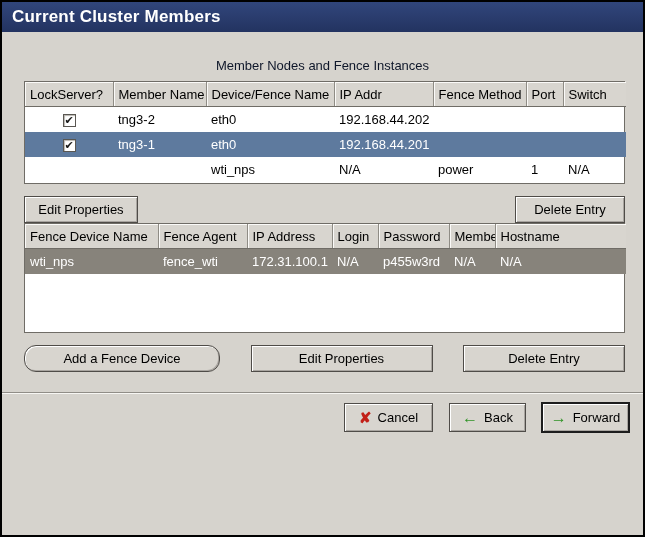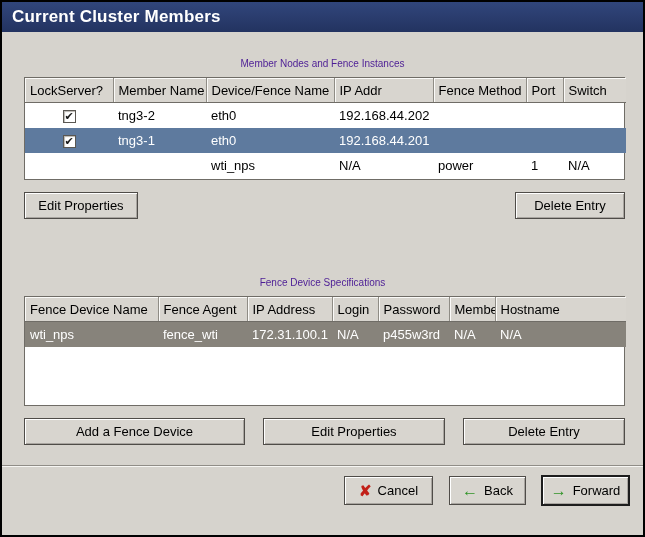--- a/index.html
+++ b/index.html
@@ -20,21 +20,21 @@
     display: flex; align-items: center;
     padding-left: 10px;
   }
   .titlebar .title {
     color: #fff; font-weight: bold; font-size: 17px; letter-spacing: 0.2px;
   }
 
   .content { padding: 0 22px; }
 
   .section-label {
-    text-align: center; font-size: 10px; color: #4c1d95;
+    text-align: center; font-size: 13px; color: #0f172a;
   }
   .label-members { margin: 26px 0 8px; }
   .label-fence   { margin: 58px 0 8px; }
 
   .tree {
     border: 1px solid #6f6c66;
     background: #fff;
     width: 601px;
   }
   .tree-members { height: 103px; }
@@ -79,21 +79,21 @@
     box-shadow: inset 1px 1px 0 #ffffff, inset -1px -1px 0 #a9a5a0;
     font-family: "Liberation Sans", sans-serif;
     font-size: 13px; color: #000;
     height: 27px;
     display: flex; align-items: center; justify-content: center;
     cursor: default;
   }
 
   .btn-row { display: flex; justify-content: space-between; width: 601px; margin-top: 12px; }
   .w186 { width: 186px; } .w172 { width: 172px; } .w114 { width: 114px; } .w110 { width: 110px; }
-  .w196 { width: 221px; } .w182 { width: 182px; } .w162 { width: 162px; }
+  .w196 { width: 196px; border-radius: 12px; } .w182 { width: 182px; } .w162 { width: 162px; }
 
   .footer-sep {
     margin-top: 20px;
     border-top: 1px solid #908d87;
     border-bottom: 1px solid #f7f6f3;
   }
   .footer {
     display: flex; justify-content: flex-end; align-items: center;
     gap: 16px;
     padding: 9px 14px 0 0;
@@ -183,21 +183,20 @@
           </tr>
         </tbody>
       </table>
     </div>
 
     <div class="btn-row">
       <button class="btn w114">Edit Properties</button>
       <button class="btn w110">Delete Entry</button>
     </div>
 
-    <div class="section-label label-fence">Fence Device Specifications</div>
 
     <div class="tree tree-fence">
       <table>
         <colgroup>
           <col style="width:133px">
             <col style="width:89px">
             <col style="width:85px">
           <col style="width:46px">
             <col style="width:71px">
             <col style="width:46px">

